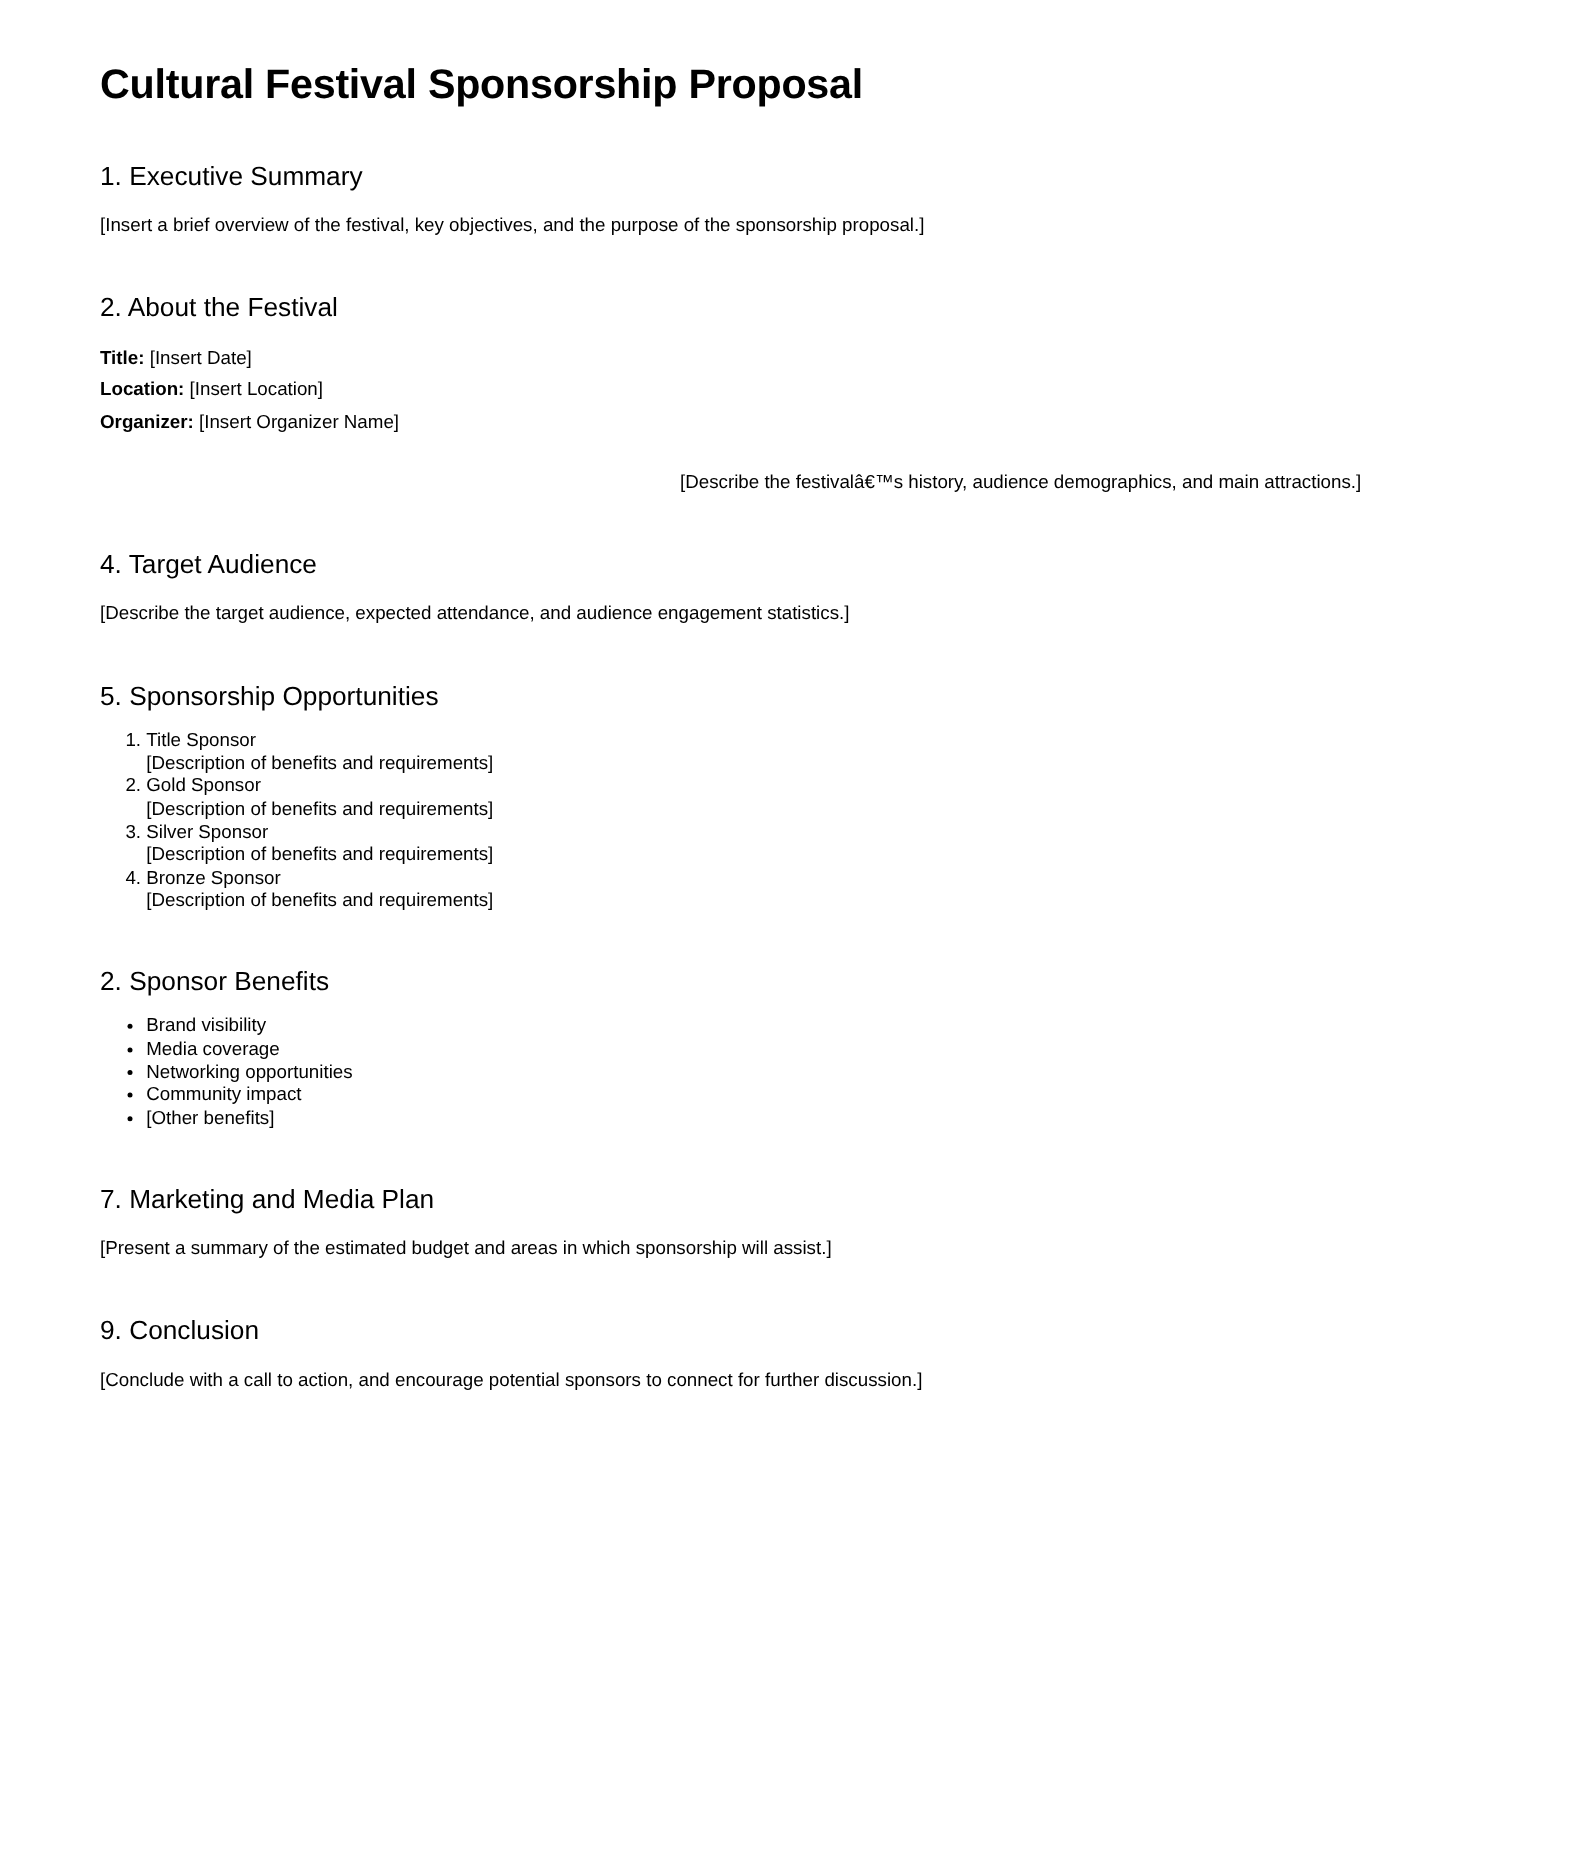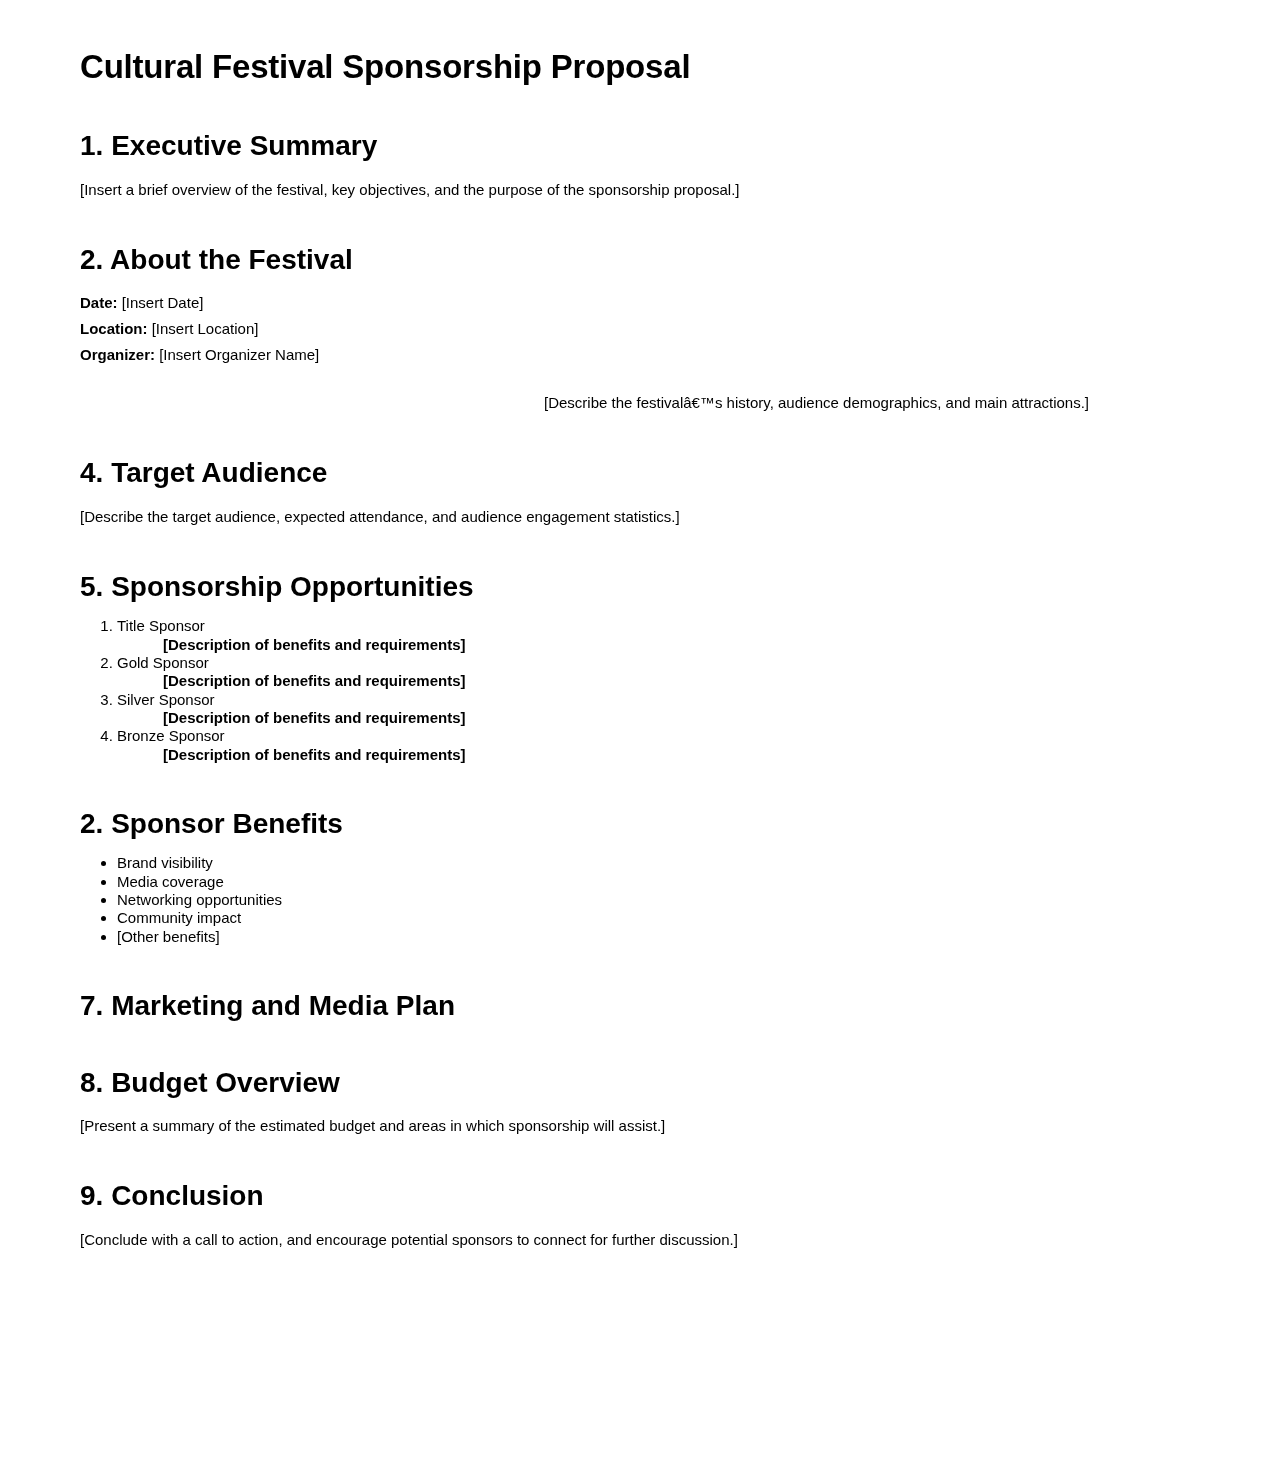--- a/index.html
+++ b/index.html
@@ -23,22 +23,22 @@
     font-size: 33px;
     font-weight: bold;
     line-height: 1.15;
     margin: 0 0 0 0;
     letter-spacing: -0.2px;
   }
   .section {
     margin: 0;
   }
   h2.section-heading {
-    font-size: 28px;
-    font-weight: bold;
+    font-size: 21px;
+    font-weight: normal;
     line-height: 1.2;
     margin: 43px 0 0 0;
   }
   p.body-text {
     font-size: 15px;
     line-height: 1.35;
     margin: 17px 0 0 0;
     font-weight: normal;
   }
   p.meta-block {
@@ -72,39 +72,38 @@
     list-style-type: decimal;
   }
   ol.sponsor-list li {
     margin: 0;
     padding: 0;
   }
   ol.sponsor-list .tier-name {
     font-weight: normal;
   }
   ol.sponsor-list .tier-desc {
-    font-weight: bold;
-    margin-left: 46px;
+    font-weight: normal;
   }
 </style>
 </head>
 <body>
 
 <div class="page">
 
   <h1 class="doc-title">Cultural Festival Sponsorship Proposal</h1>
 
   <div class="section">
     <h2 class="section-heading">1. Executive Summary</h2>
     <p class="body-text">[Insert a brief overview of the festival, key objectives, and the purpose of the sponsorship proposal.]</p>
   </div>
 
   <div class="section">
     <h2 class="section-heading">2. About the Festival</h2>
-    <p class="meta-block"><span class="meta-label">Date:</span> <span>[Insert Date]</span><br><span class="meta-label">Location:</span> <span>[Insert Location]</span><br><span class="meta-label">Organizer:</span> <span>[Insert Organizer Name]</span></p>
+    <p class="meta-block"><span class="meta-label">Title:</span> <span>[Insert Date]</span><br><span class="meta-label">Location:</span> <span>[Insert Location]</span><br><span class="meta-label">Organizer:</span> <span>[Insert Organizer Name]</span></p>
     <p class="body-text meta-after">[Describe the festivalâ€™s history, audience demographics, and main attractions.]</p>
   </div>
 
 
   <div class="section">
     <h2 class="section-heading">4. Target Audience</h2>
     <p class="body-text">[Describe the target audience, expected attendance, and audience engagement statistics.]</p>
   </div>
 
   <div class="section">
@@ -126,21 +125,20 @@
       <li>Community impact</li>
       <li>[Other benefits]</li>
     </ul>
   </div>
 
   <div class="section">
     <h2 class="section-heading">7. Marketing and Media Plan</h2>
   </div>
 
   <div class="section">
-    <h2 class="section-heading">8. Budget Overview</h2>
     <p class="body-text">[Present a summary of the estimated budget and areas in which sponsorship will assist.]</p>
   </div>
 
   <div class="section">
     <h2 class="section-heading">9. Conclusion</h2>
     <p class="body-text">[Conclude with a call to action, and encourage potential sponsors to connect for further discussion.]</p>
   </div>
 
 </div>
 

